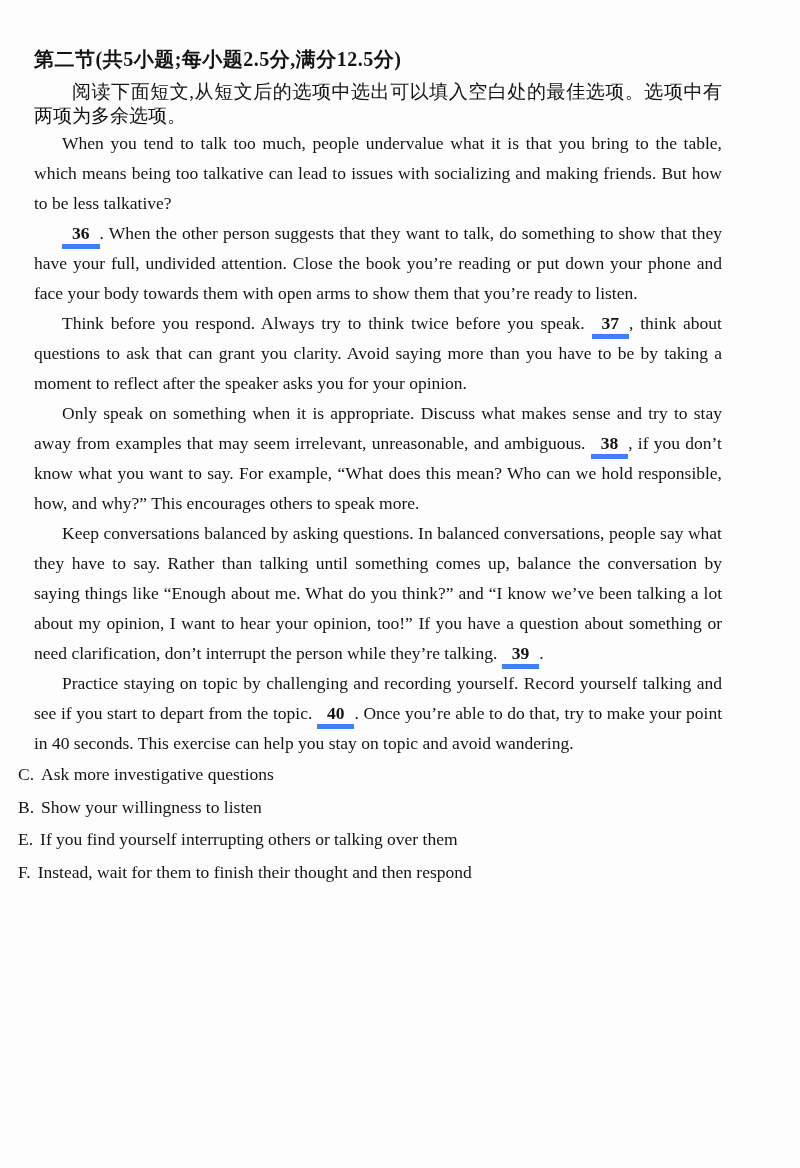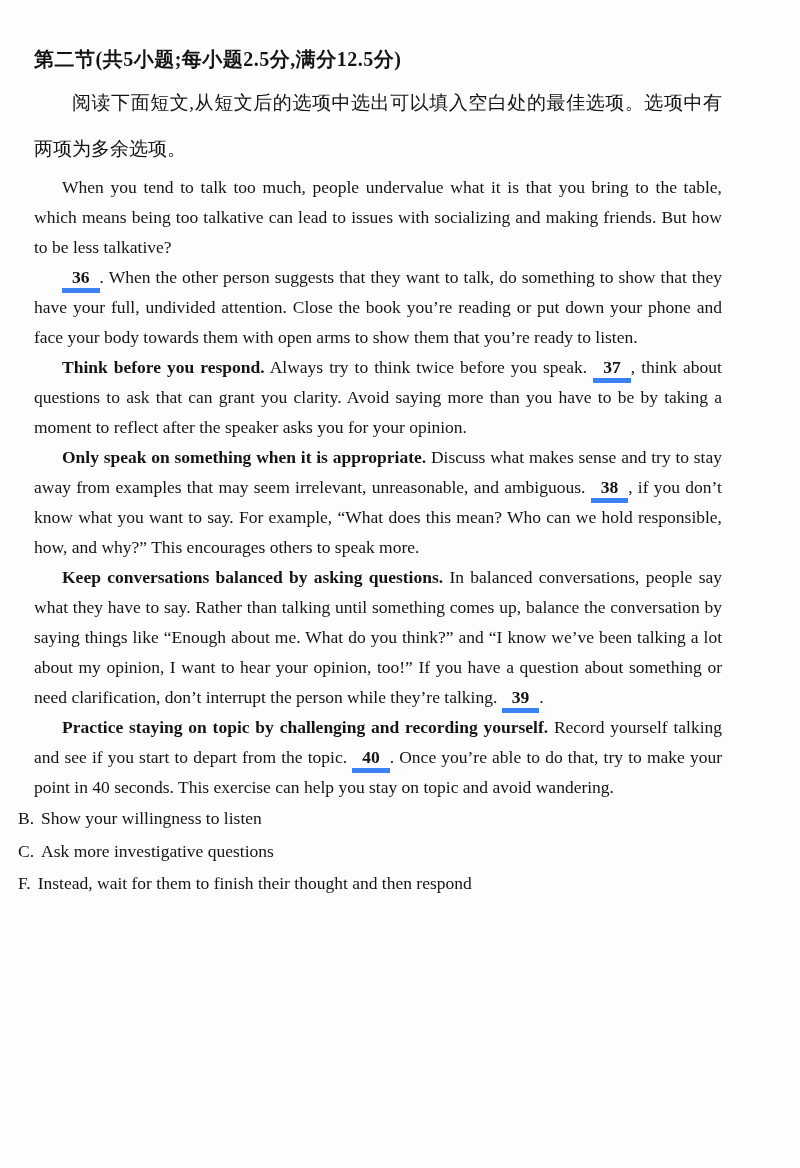--- a/index.html
+++ b/index.html
@@ -27,36 +27,36 @@
     margin: 0;
     font-size: 20px;
     line-height: 30px;
     font-weight: 700;
     letter-spacing: 0.5px;
   }
 
   .instruction {
     margin: 6px 0 0 0;
     font-size: 19px;
-    line-height: 46px;
+    line-height: 24px;
     text-indent: 38px;
     text-align: justify;
   }
 
   .passage { margin: 0; }
 
   .para {
     margin: 0;
     font-size: 17.5px;
     line-height: 30px;
     text-indent: 28px;
     text-align: justify;
   }
 
-  .bold-lead { font-weight: 700; }
+  .bold-lead { font-weight: 400; }
 
   .blank {
     font-weight: 700;
     border-bottom: 5px solid #3b82f6;
     padding: 0 10px 1px 10px;
     white-space: nowrap;
   }
 
   .options {
     margin: 0 0 0 -16px;
@@ -98,21 +98,22 @@
 
       <p class="para"><span class="bold-lead">Only speak on something when it is appropriate.</span><span> Discuss what makes sense and try to stay away from examples that may seem irrelevant, unreasonable, and ambiguous. </span><span class="blank">38</span><span>, if you don’t know what you want to say. For example, “What does this mean? Who can we hold responsible, how, and why?” This encourages others to speak more.</span></p>
 
       <p class="para"><span class="bold-lead">Keep conversations balanced by asking questions.</span><span> In balanced conversations, people say what they have to say. Rather than talking until something comes up, balance the conversation by saying things like “Enough about me. What do you think?” and “I know we’ve been talking a lot about my opinion, I want to hear your opinion, too!” If you have a question about something or need clarification, don’t interrupt the person while they’re talking. </span><span class="blank">39</span><span>.</span></p>
 
       <p class="para"><span class="bold-lead">Practice staying on topic by challenging and recording yourself.</span><span> Record yourself talking and see if you start to depart from the topic. </span><span class="blank">40</span><span>. Once you’re able to do that, try to make your point in 40 seconds. This exercise can help you stay on topic and avoid wandering.</span></p>
 
     </div>
 
     <div class="options">
+      <div class="option"><span class="option-letter">C.</span><span>Ask more investigative questions</span></div>
       <div class="option"><span class="option-letter">B.</span><span>Show your willingness to listen</span></div>
-      <div class="option"><span class="option-letter">C.</span><span>Ask more investigative questions</span></div>
+      <div class="option"><span class="option-letter">E.</span><span>If you find yourself interrupting others or talking over them</span></div>
       <div class="option"><span class="option-letter">F.</span><span>Instead, wait for them to finish their thought and then respond</span></div>
     </div>
 
   </div>
 
   <div class="footer">高三英语试题 第9页(共12页)</div>
 </div>
 
 </body></html>

